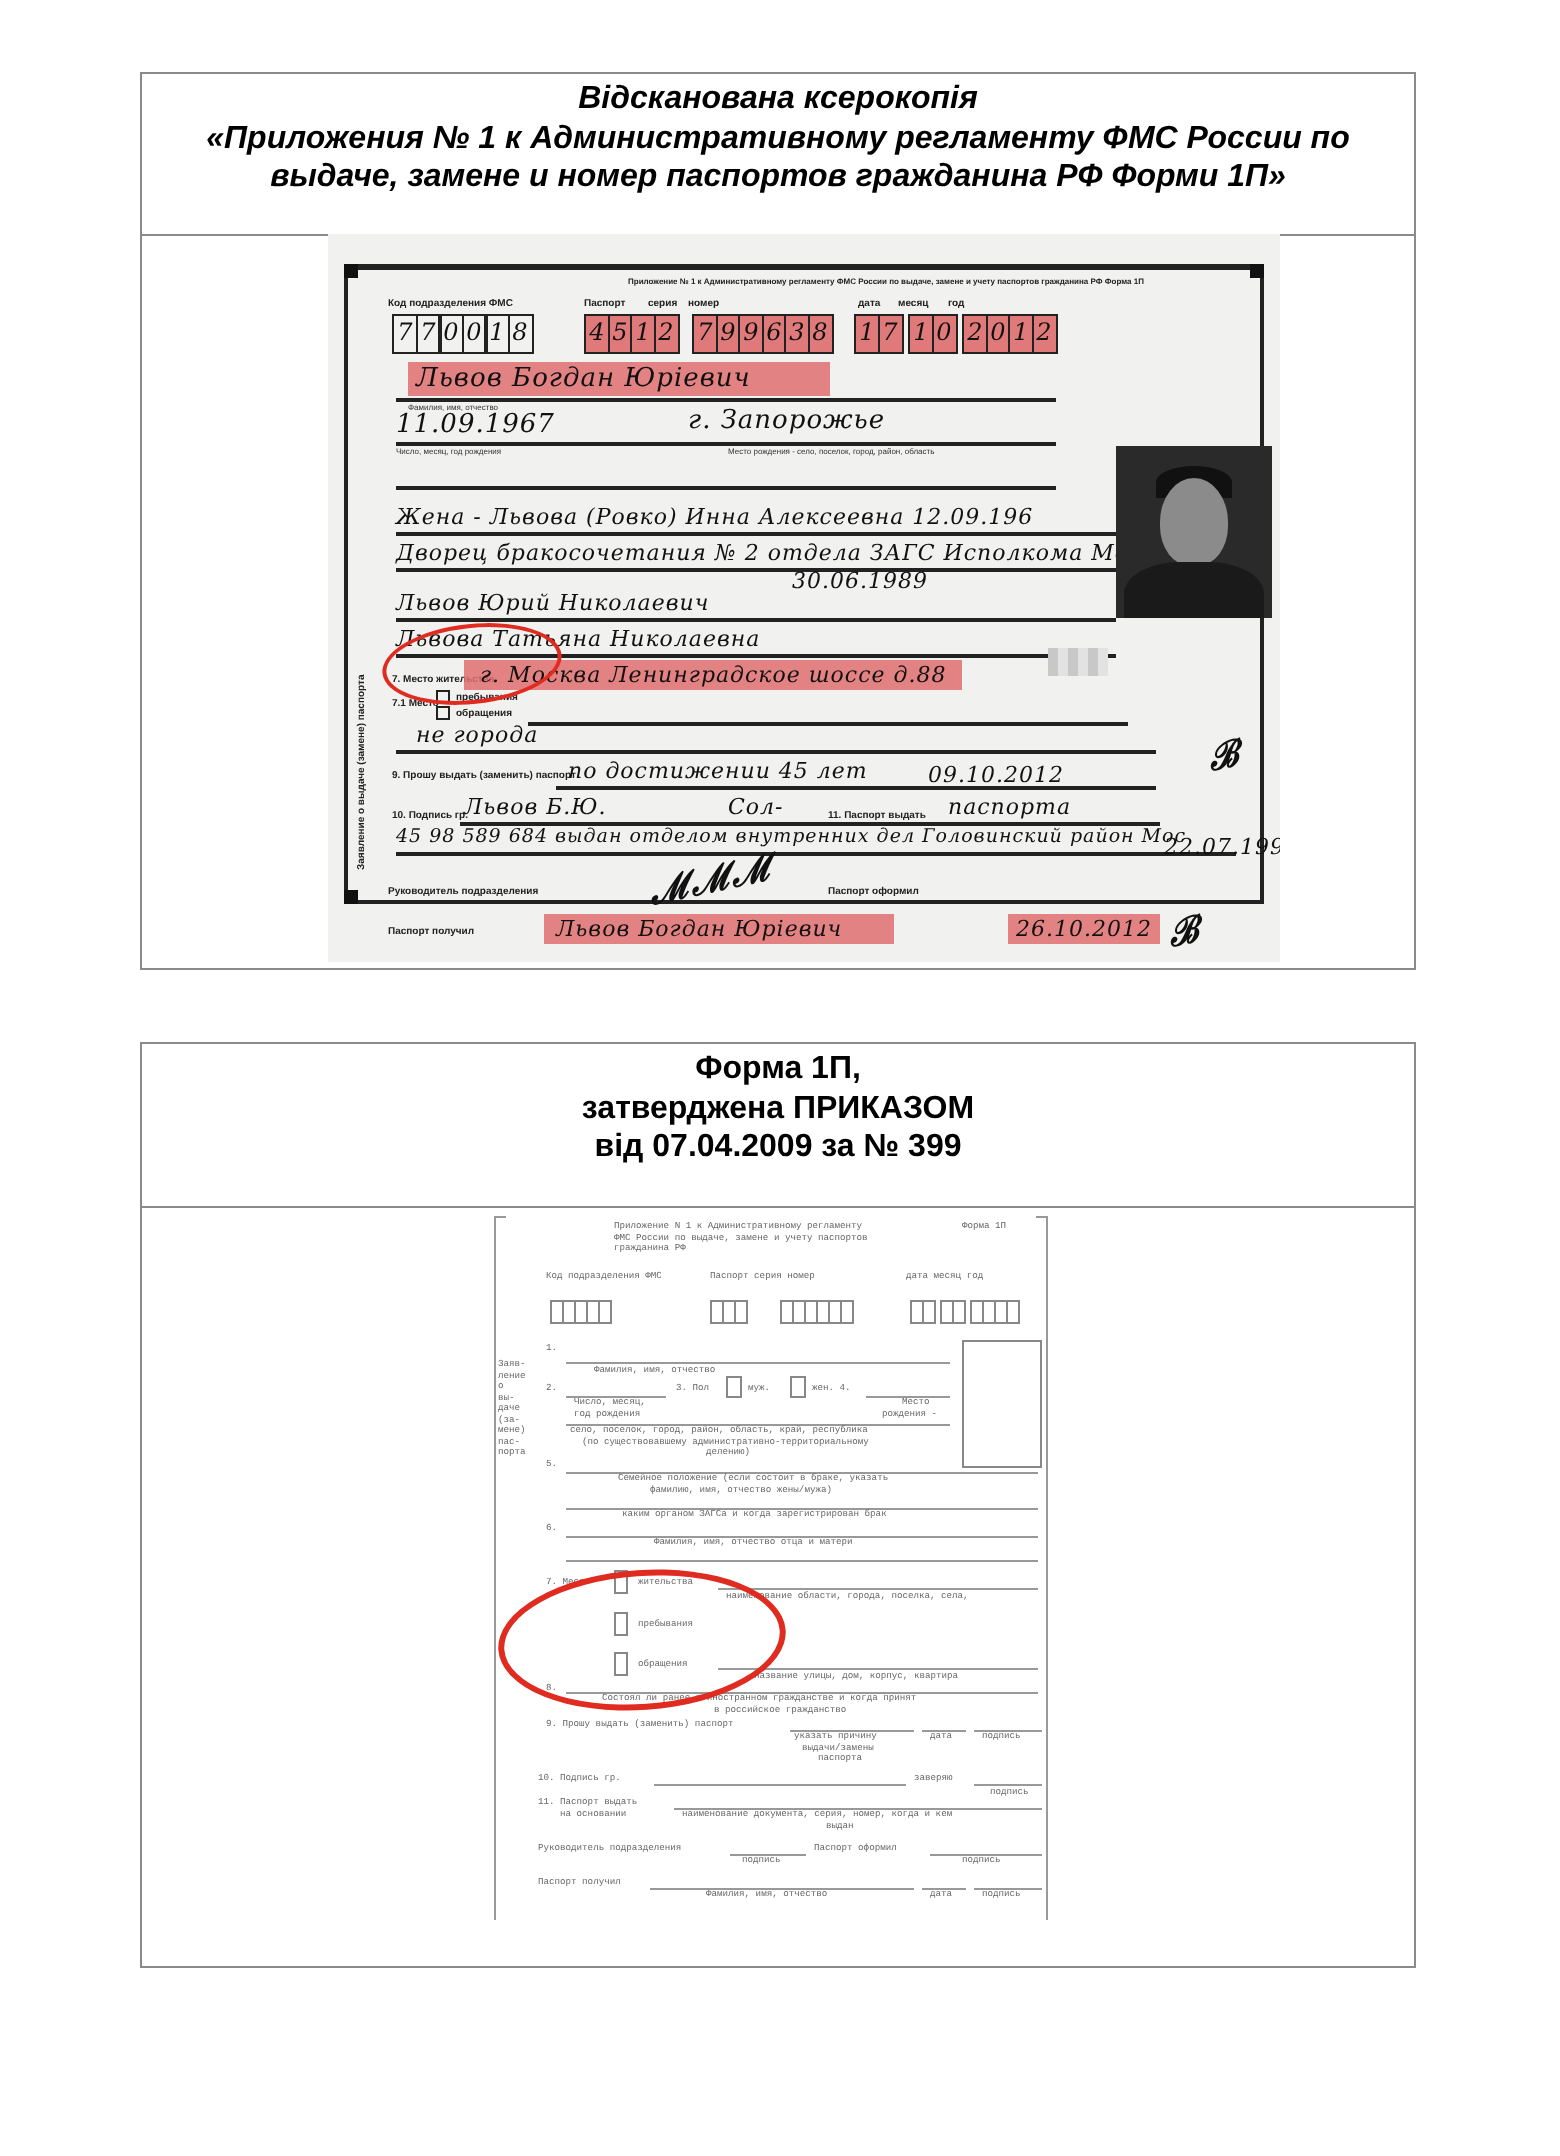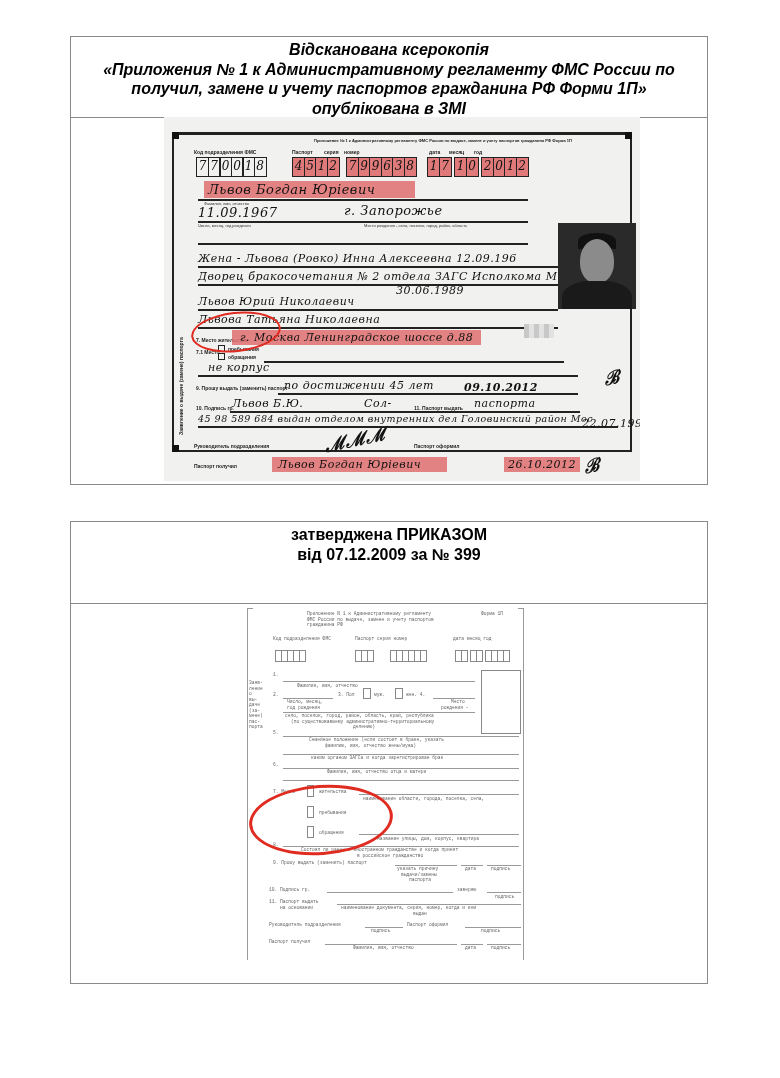--- a/index.html
+++ b/index.html
@@ -47,22 +47,21 @@
   .b-cells span { width: 7px; height: 12px; border: 1px solid #888; margin-right: -1px; }
   .b-photo { position: absolute; left: 236px; top: 64px; width: 40px; height: 64px; border: 1px solid #888; }
 </style>
 </head>
 <body>
 
 <div class="panel panel1">
   <div class="panel-head">
     <div>Відсканована ксерокопія</div>
     <div>«Приложения № 1 к Административному регламенту ФМС России по</div>
-    <div>получил, замене и учету паспортов гражданина РФ Форми 1П»</div>
-    <div>опублікована в ЗМІ</div>
+    <div>выдаче, замене и номер паспортов гражданина РФ Форми 1П»</div>
   </div>
 
   <div class="scan">
     <div class="scan-form">
       <div class="scan-corner" style="left:-2px;top:-3px;"></div>
       <div class="scan-corner" style="right:-2px;top:-3px;"></div>
       <div class="scan-corner" style="left:-2px;bottom:-2px;"></div>
 
       <div class="scan-note" style="left:140px;top:3px;">Приложение № 1 к Административному регламенту ФМС России по выдаче, замене и учету паспортов гражданина РФ   Форма 1П</div>
 
@@ -133,26 +132,26 @@
 
       <div class="scan-lbl" style="left:22px;top:202px;">7. Место жительства</div>
       <div class="hw sm hl" style="left:58px;top:195px;padding:1px 8px;">г. Москва Ленинградское шоссе д.88</div>
       <div class="scan-lbl" style="left:22px;top:214px;">7.1 Место</div>
       <div style="position:absolute;left:44px;top:210px;width:7px;height:7px;border:1px solid #222;"></div>
       <div style="position:absolute;left:44px;top:218px;width:7px;height:7px;border:1px solid #222;"></div>
       <div class="scan-lbl" style="left:54px;top:211px;">пребывания</div>
       <div class="scan-lbl" style="left:54px;top:219px;">обращения</div>
       <div class="uline" style="left:90px;top:226px;width:300px;"></div>
 
-      <div class="hw sm" style="left:34px;top:226px;">не корпус</div>
+      <div class="hw sm" style="left:34px;top:226px;">не города</div>
       <div class="uline" style="left:24px;top:240px;width:380px;"></div>
 
       <div class="scan-lbl" style="left:22px;top:250px;">9. Прошу выдать (заменить) паспорт</div>
       <div class="hw sm" style="left:110px;top:244px;">по достижении 45 лет</div>
-      <div class="hw sm" style="left:290px;top:246px;font-weight:bold;">09.10.2012</div>
+      <div class="hw sm" style="left:290px;top:246px;">09.10.2012</div>
       <div class="uline" style="left:104px;top:258px;width:300px;"></div>
 
       <div class="scan-lbl" style="left:22px;top:270px;">10. Подпись гр.</div>
       <div class="hw sm" style="left:58px;top:262px;">Львов Б.Ю.</div>
       <div class="hw sm" style="left:190px;top:262px;">Сол-</div>
       <div class="scan-lbl" style="left:240px;top:270px;">11. Паспорт выдать</div>
       <div class="hw sm" style="left:300px;top:262px;">паспорта</div>
       <div class="uline" style="left:56px;top:276px;width:350px;"></div>
       <div class="hw sm" style="left:24px;top:278px;font-size:9.5px;">45 98 589 684 выдан отделом внутренних дел Головинский район Мос</div>
       <div class="uline" style="left:24px;top:291px;width:420px;"></div>
@@ -174,22 +173,23 @@
     <div class="hw sm hl" style="left:340px;top:340px;padding:1px 4px;">26.10.2012</div>
     <div class="sig" style="left:420px;top:336px;">ℬ</div>
     <div class="sig" style="left:440px;top:248px;">ℬ</div>
 
     <div class="oval" style="left:27px;top:195px;width:90px;height:40px;transform:rotate(-6deg);"></div>
   </div>
 </div>
 
 <div class="panel panel2">
   <div class="panel-head">
+    <div>Форма 1П,</div>
     <div>затверджена ПРИКАЗОМ</div>
-    <div>від 07.12.2009 за № 399</div>
+    <div>від 07.04.2009 за № 399</div>
   </div>
 
   <div class="blank">
     <div class="frame"></div>
     <div class="b-line" style="left:2px;top:2px;width:6px;"></div>
     <div class="b-line" style="left:273px;top:2px;width:6px;"></div>
 
     <div class="b-txt" style="left:62px;top:5px;">Приложение N 1 к Административному регламенту</div>
     <div class="b-txt" style="left:62px;top:10.5px;">ФМС России по выдаче, замене и учету паспортов</div>
     <div class="b-txt" style="left:62px;top:16px;">гражданина РФ</div>

